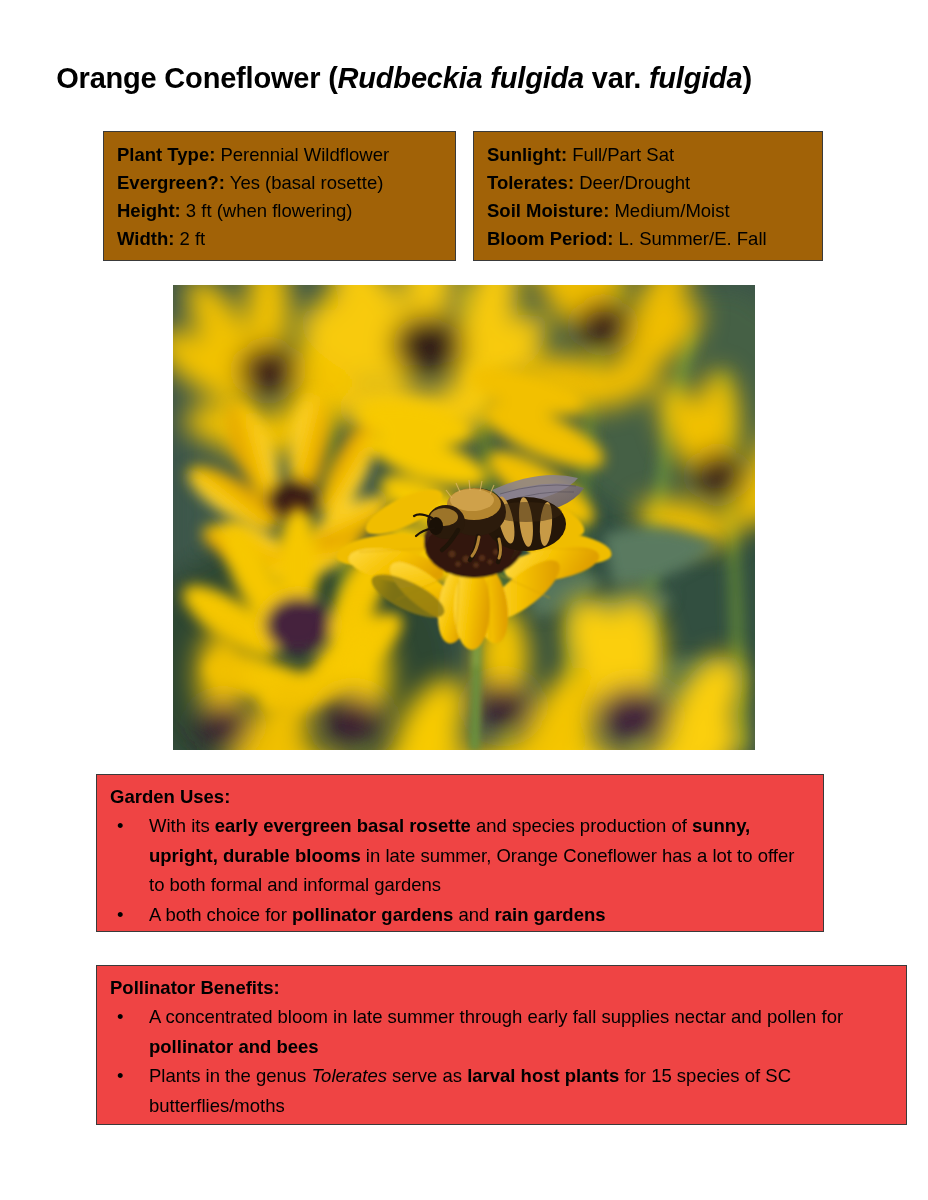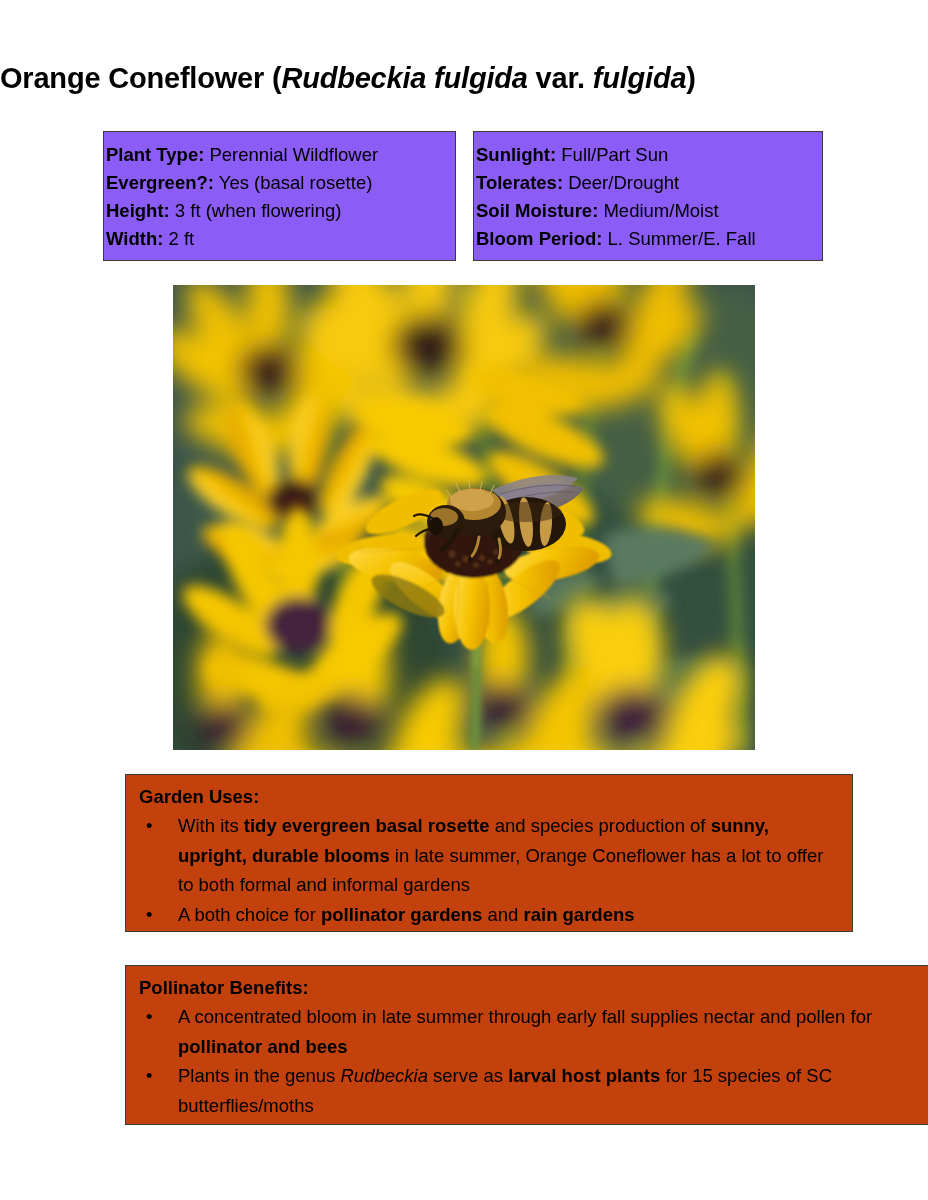--- a/index.html
+++ b/index.html
@@ -15,37 +15,37 @@
     color: #000000;
     overflow: hidden;
   }
 
   
   .page-title {
     position: absolute;
     left: 0;
     top: 62px;
     width: 752px;
-    text-align: left;
+    text-align: right;
     font-size: 29px;
     font-weight: bold;
     letter-spacing: -0.2px;
     white-space: nowrap;
   }
   .page-title .sci {
     font-style: italic;
   }
 
   
   .fact-box {
     position: absolute;
     border: 1.2px solid #3a3a3a;
     box-sizing: border-box;
-    background: #8b5cf6;
-    padding: 9px 0 0 2px;
+    background: #a16207;
+    padding: 9px 0 0 13px;
   }
   #fact-box-left {
     left: 103px;
     top: 131px;
     width: 353px;
     height: 130px;
   }
   #fact-box-right {
     left: 473px;
     top: 131px;
@@ -77,23 +77,22 @@
     display: block;
     width: 582px;
     height: 465px;
   }
 
   
   .info-box {
     position: absolute;
     border: 1.2px solid #3a3a3a;
     box-sizing: border-box;
-    background: #c2410c;
+    background: #ef4444;
     padding: 8px 10px 8px 11px;
-    margin-left: 29px;
   }
   #garden-uses-box {
     left: 96px;
     top: 774px;
     width: 728px;
     height: 158px;
   }
   #pollinator-box {
     left: 96px;
     top: 965px;
@@ -149,21 +148,21 @@
   <div class="fact-row">
     <span class="k">Height:</span><span class="v"> 3 ft (when flowering)</span>
   </div>
   <div class="fact-row">
     <span class="k">Width:</span><span class="v"> 2 ft</span>
   </div>
 </div>
 
 <div class="fact-box" id="fact-box-right">
   <div class="fact-row">
-    <span class="k">Sunlight:</span><span class="v"> Full/Part Sun</span>
+    <span class="k">Sunlight:</span><span class="v"> Full/Part Sat</span>
   </div>
   <div class="fact-row">
     <span class="k">Tolerates:</span><span class="v"> Deer/Drought</span>
   </div>
   <div class="fact-row">
     <span class="k">Soil Moisture:</span><span class="v"> Medium/Moist</span>
   </div>
   <div class="fact-row">
     <span class="k">Bloom Period:</span><span class="v"> L. Summer/E. Fall</span>
   </div>
@@ -460,34 +459,34 @@
 
     <rect x="0" y="0" width="582" height="465" fill="none"></rect>
   </svg>
 </div>
 
 <div class="info-box" id="garden-uses-box">
   <div class="section-heading">Garden Uses:</div>
   <ul class="bullet-list">
     <li class="bullet-item">
       <span class="dot">•</span>
-      <span><span>With its </span><b>tidy evergreen basal rosette</b><span> and species production of </span><b>sunny, upright, durable blooms</b><span> in late summer, Orange Coneflower has a lot to offer to both formal and informal gardens</span></span>
+      <span><span>With its </span><b>early evergreen basal rosette</b><span> and species production of </span><b>sunny, upright, durable blooms</b><span> in late summer, Orange Coneflower has a lot to offer to both formal and informal gardens</span></span>
     </li>
     <li class="bullet-item">
       <span class="dot">•</span>
       <span><span>A both choice for </span><b>pollinator gardens</b><span> and </span><b>rain gardens</b></span>
     </li>
   </ul>
 </div>
 
 <div class="info-box" id="pollinator-box">
   <div class="section-heading">Pollinator Benefits:</div>
   <ul class="bullet-list">
     <li class="bullet-item">
       <span class="dot">•</span>
       <span><span>A concentrated bloom in late summer through early fall supplies nectar and pollen for </span><b>pollinator and bees</b></span>
     </li>
     <li class="bullet-item">
       <span class="dot">•</span>
-      <span><span>Plants in the genus </span><i>Rudbeckia</i><span> serve as </span><b>larval host plants</b><span> for 15 species of SC butterflies/moths</span></span>
+      <span><span>Plants in the genus </span><i>Tolerates</i><span> serve as </span><b>larval host plants</b><span> for 15 species of SC butterflies/moths</span></span>
     </li>
   </ul>
 </div>
 
 </body></html>

